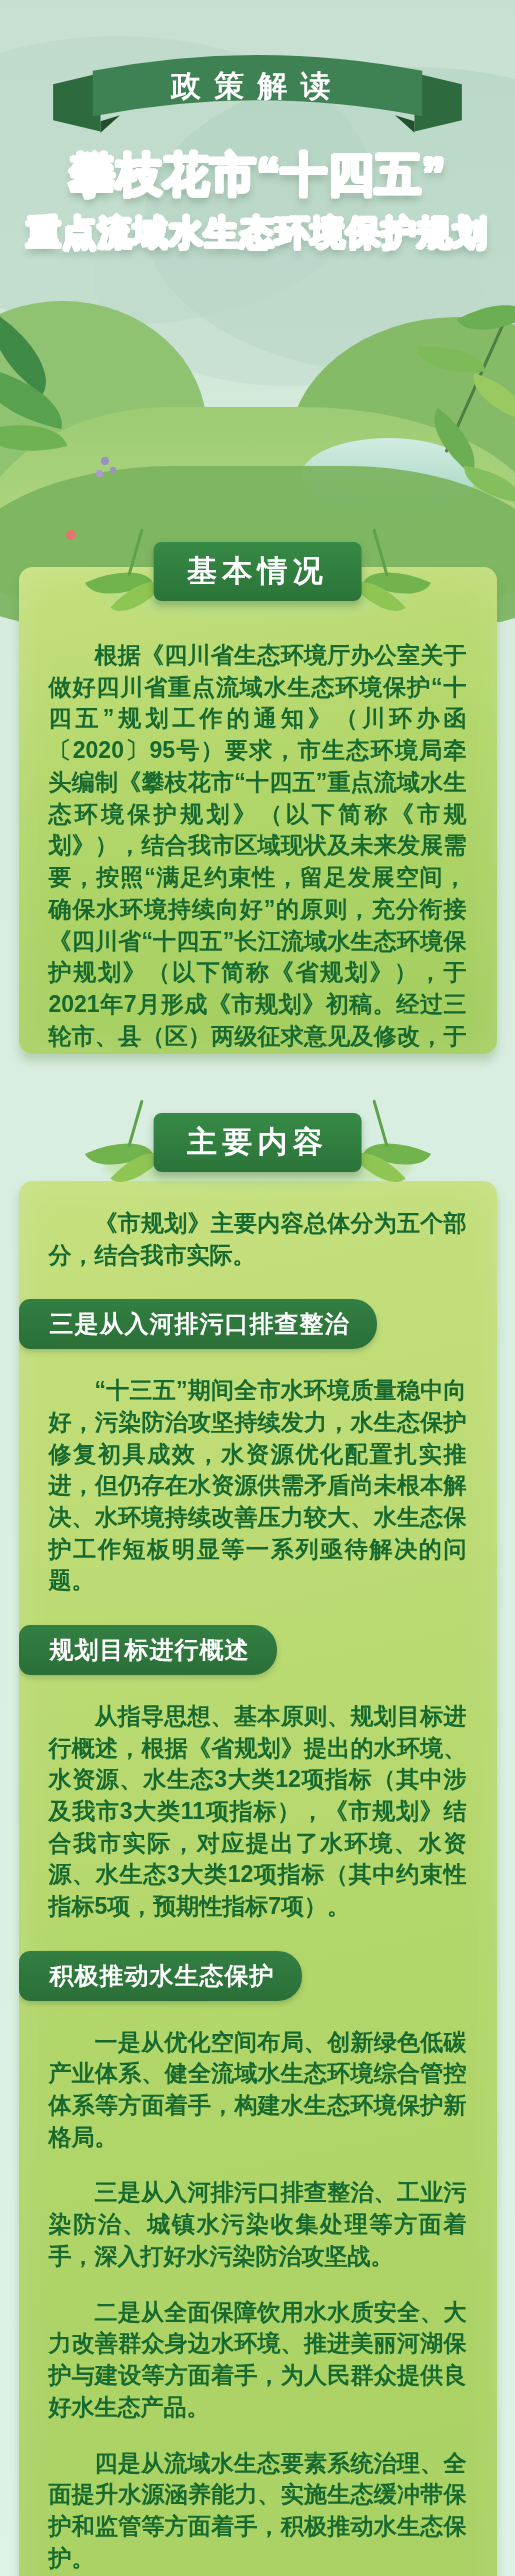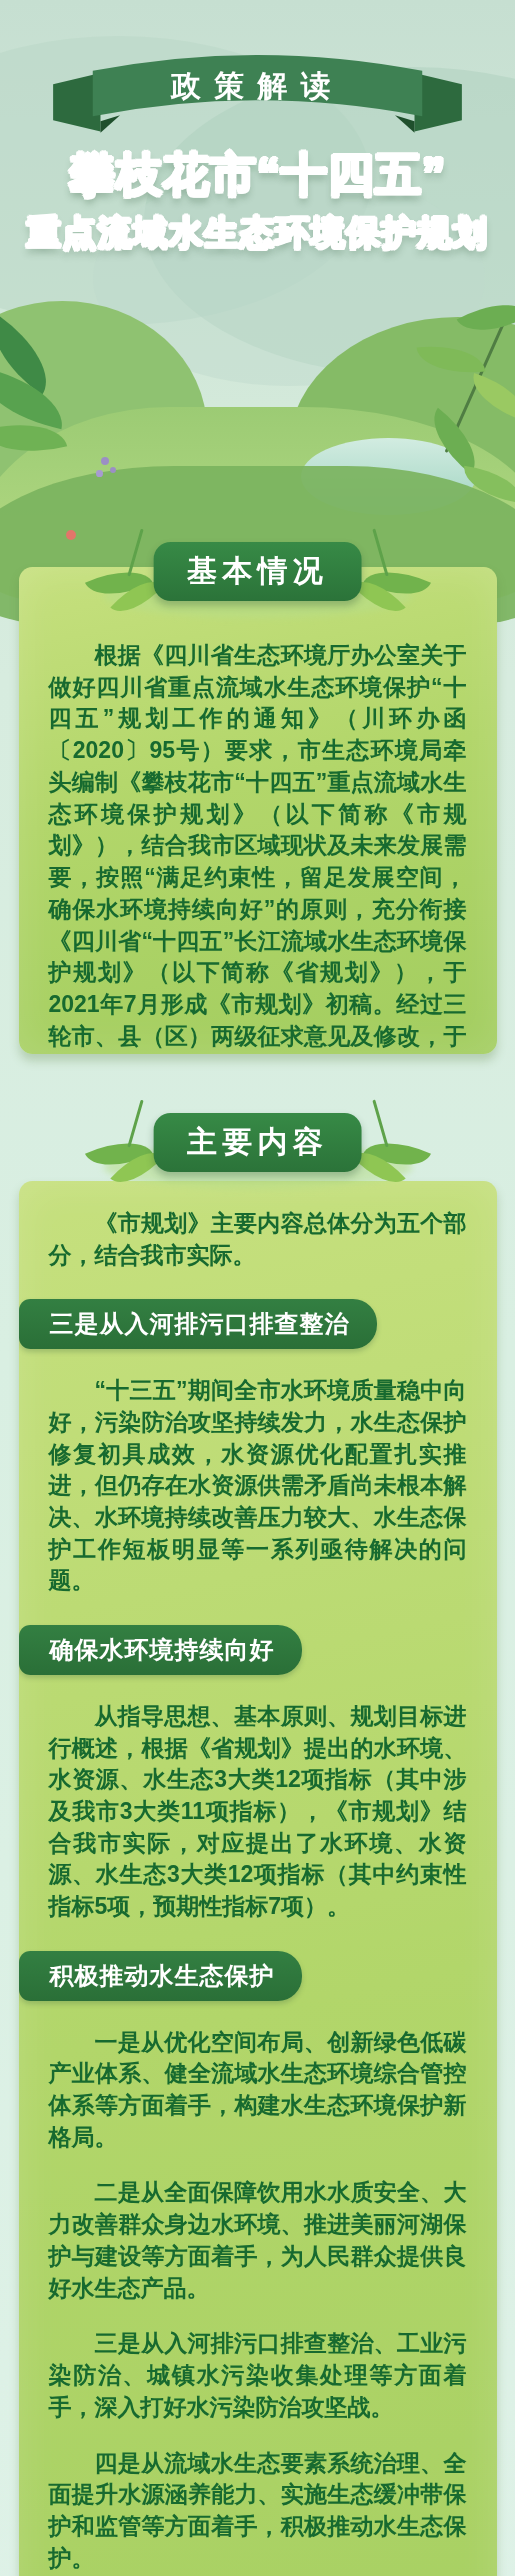--- a/index.html
+++ b/index.html
@@ -36,21 +36,21 @@
   }
   .title1{top:144px;font-size:46px;letter-spacing:1px;}
   .title2{top:210px;font-size:34px;letter-spacing:1.5px;}
   
   .pill-wrap{position:absolute;left:50%;transform:translateX(-50%);width:402px;height:90px;z-index:6;}
   .pill-blob{position:absolute;left:50%;top:32px;transform:translateX(-50%);width:309px;height:44px;background:#b6dd8a;opacity:.55;border-radius:50%;filter:blur(3.6px);}
   .pill{
     position:absolute;left:50%;top:0;transform:translateX(-50%);
     background:linear-gradient(180deg,#378a46,#2b7339);color:#fff;
     font-size:30px;font-weight:bold;letter-spacing:5.2px;
-    padding:8.8px 34px;border-radius:17px;white-space:nowrap;
+    padding:8.8px 34px;border-radius:8px;white-space:nowrap;
     box-shadow:0 4.1px 7.2px rgba(50,90,60,.3);
   }
   
   .card{
     position:absolute;left:18.5px;width:478px;z-index:3;
     background:linear-gradient(168deg,#c6e07e 0%,#b2d66a 45%,#a2cd5f 100%);
     border-radius:13.4px;overflow:hidden;
     box-shadow:0 6.2px 9.3px rgba(90,130,60,.28), inset 0 0 41px rgba(255,255,255,.14);
   }
   .card p{
@@ -135,25 +135,25 @@
     <div class="stem" style="width:2.6px;height:49px;right:77px;top:-14.4px;transform:rotate(-16deg);background:#5ea24a;"></div>
     <div class="pill">主要内容</div>
   </div>
 
   <div class="card" id="card-main">
     <p>《市规划》主要内容总体分为五个部分，结合我市实际。</p>
 
     <div class="part-banner">三是从入河排污口排查整治</div>
     <p>“十三五”期间全市水环境质量稳中向好，污染防治攻坚持续发力，水生态保护修复初具成效，水资源优化配置扎实推进，但仍存在水资源供需矛盾尚未根本解决、水环境持续改善压力较大、水生态保护工作短板明显等一系列亟待解决的问题。</p>
 
-    <div class="part-banner">确保水环境持续向好</div>
+    <div class="part-banner">规划目标进行概述</div>
     <p>从指导思想、基本原则、规划目标进行概述，根据《省规划》提出的水环境、水资源、水生态3大类12项指标（其中涉及我市3大类11项指标），《市规划》结合我市实际，对应提出了水环境、水资源、水生态3大类12项指标（其中约束性指标5项，预期性指标7项）。</p>
 
     <div class="part-banner">积极推动水生态保护</div>
     <p>一是从优化空间布局、创新绿色低碳产业体系、健全流域水生态环境综合管控体系等方面着手，构建水生态环境保护新格局。</p>
+    <p>三是从入河排污口排查整治、工业污染防治、城镇水污染收集处理等方面着手，深入打好水污染防治攻坚战。</p>
     <p>二是从全面保障饮用水水质安全、大力改善群众身边水环境、推进美丽河湖保护与建设等方面着手，为人民群众提供良好水生态产品。</p>
-    <p>三是从入河排污口排查整治、工业污染防治、城镇水污染收集处理等方面着手，深入打好水污染防治攻坚战。</p>
     <p>四是从流域水生态要素系统治理、全面提升水源涵养能力、实施生态缓冲带保护和监管等方面着手，积极推动水生态保护。</p>
 
   </div>
 
 </div>
 
 
 </body></html>

